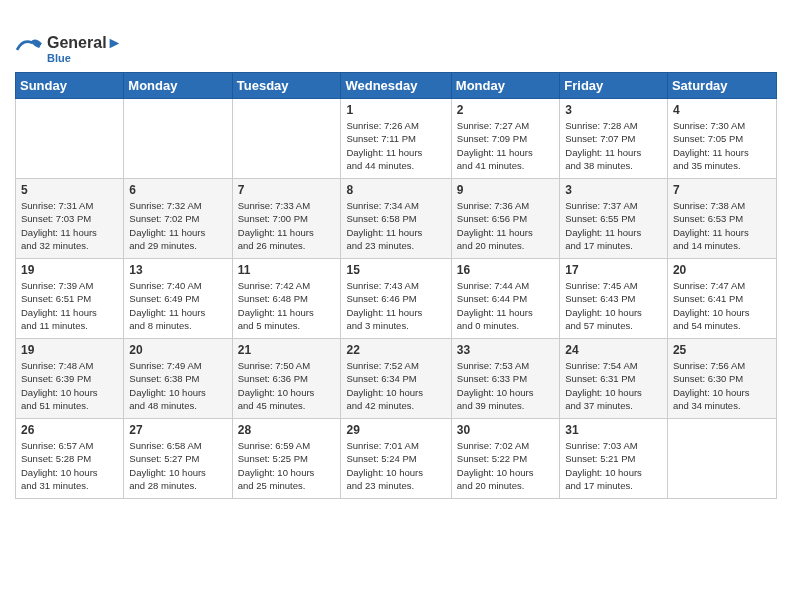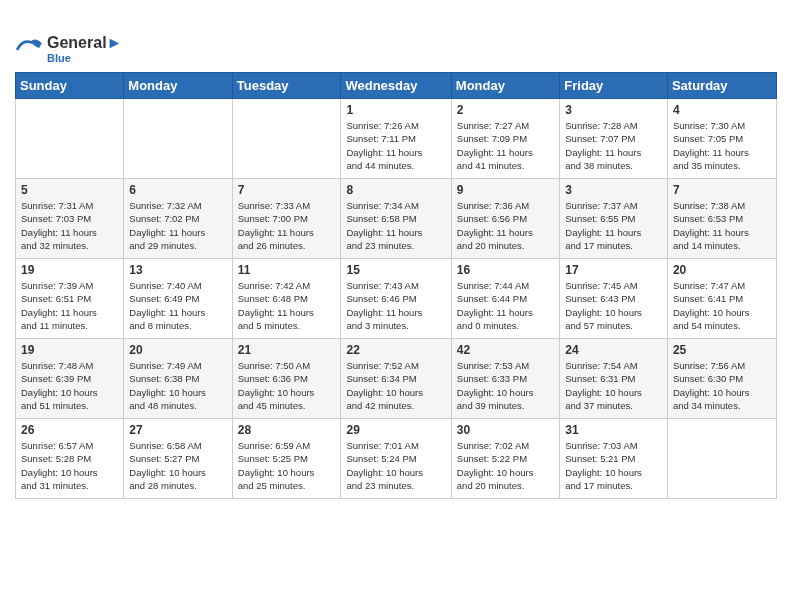--- a/index.html
+++ b/index.html
@@ -210,21 +210,21 @@
           </td>
           <td>
             <span class="day-num">21</span>
             <div class="day-info">Sunrise: 7:50 AM<br>Sunset: 6:36 PM<br>Daylight: 10 hours<br>and 45 minutes.</div>
           </td>
           <td>
             <span class="day-num">22</span>
             <div class="day-info">Sunrise: 7:52 AM<br>Sunset: 6:34 PM<br>Daylight: 10 hours<br>and 42 minutes.</div>
           </td>
           <td>
-            <span class="day-num">42</span>
+            <span class="day-num">33</span>
             <div class="day-info">Sunrise: 7:53 AM<br>Sunset: 6:33 PM<br>Daylight: 10 hours<br>and 39 minutes.</div>
           </td>
           <td>
             <span class="day-num">24</span>
             <div class="day-info">Sunrise: 7:54 AM<br>Sunset: 6:31 PM<br>Daylight: 10 hours<br>and 37 minutes.</div>
           </td>
           <td>
             <span class="day-num">25</span>
             <div class="day-info">Sunrise: 7:56 AM<br>Sunset: 6:30 PM<br>Daylight: 10 hours<br>and 34 minutes.</div>
           </td>

